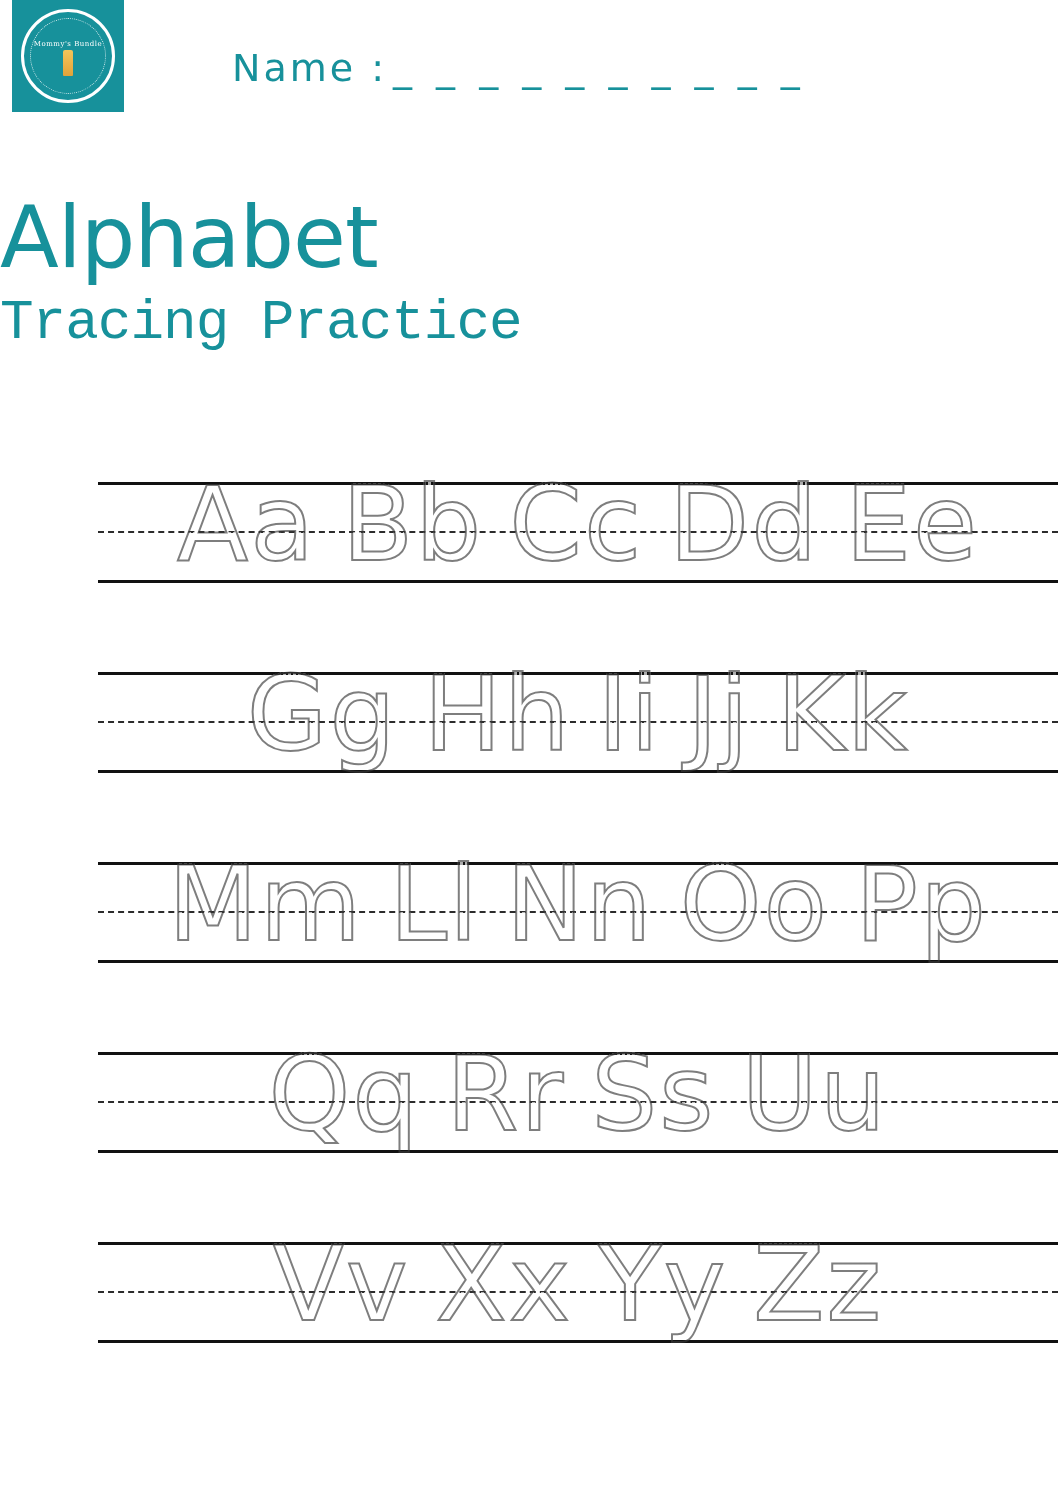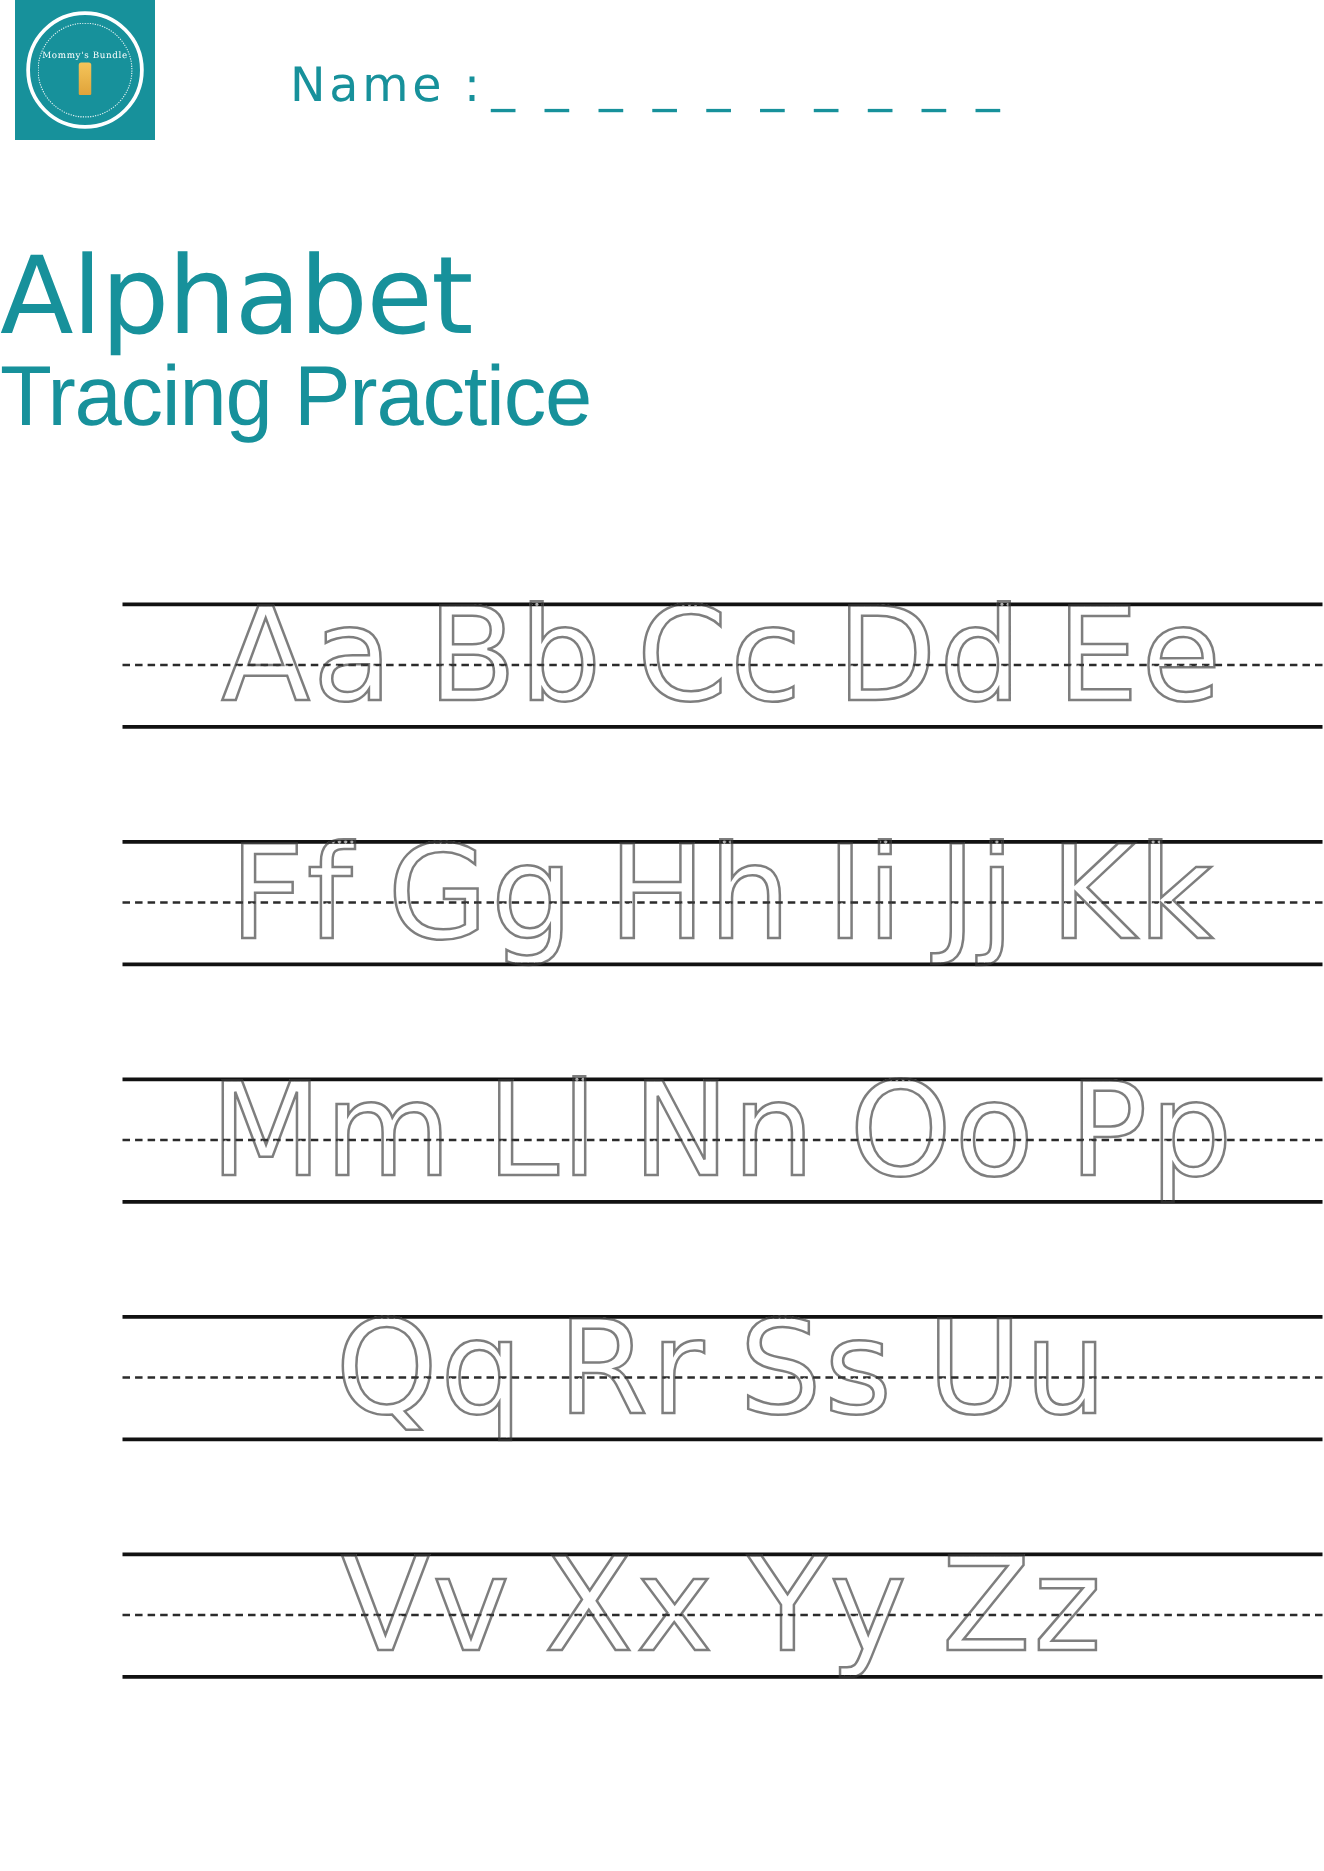--- a/index.html
+++ b/index.html
@@ -93,25 +93,25 @@
     width: 1059px;
     color: #17919b;
   }
   .title-line1 {
     font-size: 86px;
     line-height: 0.98;
     font-family: "DejaVu Sans", sans-serif;
     letter-spacing: -1px;
   }
   .title-line2 {
-    font-size: 68px;
+    font-size: 56px;
     line-height: 1.0;
-    font-family: Liberation Sans, sans-serif;
+    font-family: Liberation Mono, monospace;
     letter-spacing: -1px;
-    margin-top: 4px;
+    margin-top: 16px;
   }
 
   
   .rows {
     position: absolute;
     top: 460px;
     left: 0;
     width: 1059px;
     padding-left: 48px;
   }
@@ -206,21 +206,20 @@
       <span class="pair">Dd</span>
       <span class="pair">Ee</span>
     </div>
   </div>
 
   <div class="trace-row">
     <div class="rule-top"></div>
     <div class="rule-mid"></div>
     <div class="rule-bottom"></div>
     <div class="letters">
-      <span class="pair">Ff</span>
       <span class="pair">Gg</span>
       <span class="pair">Hh</span>
       <span class="pair">Ii</span>
       <span class="pair">Jj</span>
       <span class="pair">Kk</span>
     </div>
   </div>
 
   <div class="trace-row">
     <div class="rule-top"></div>

